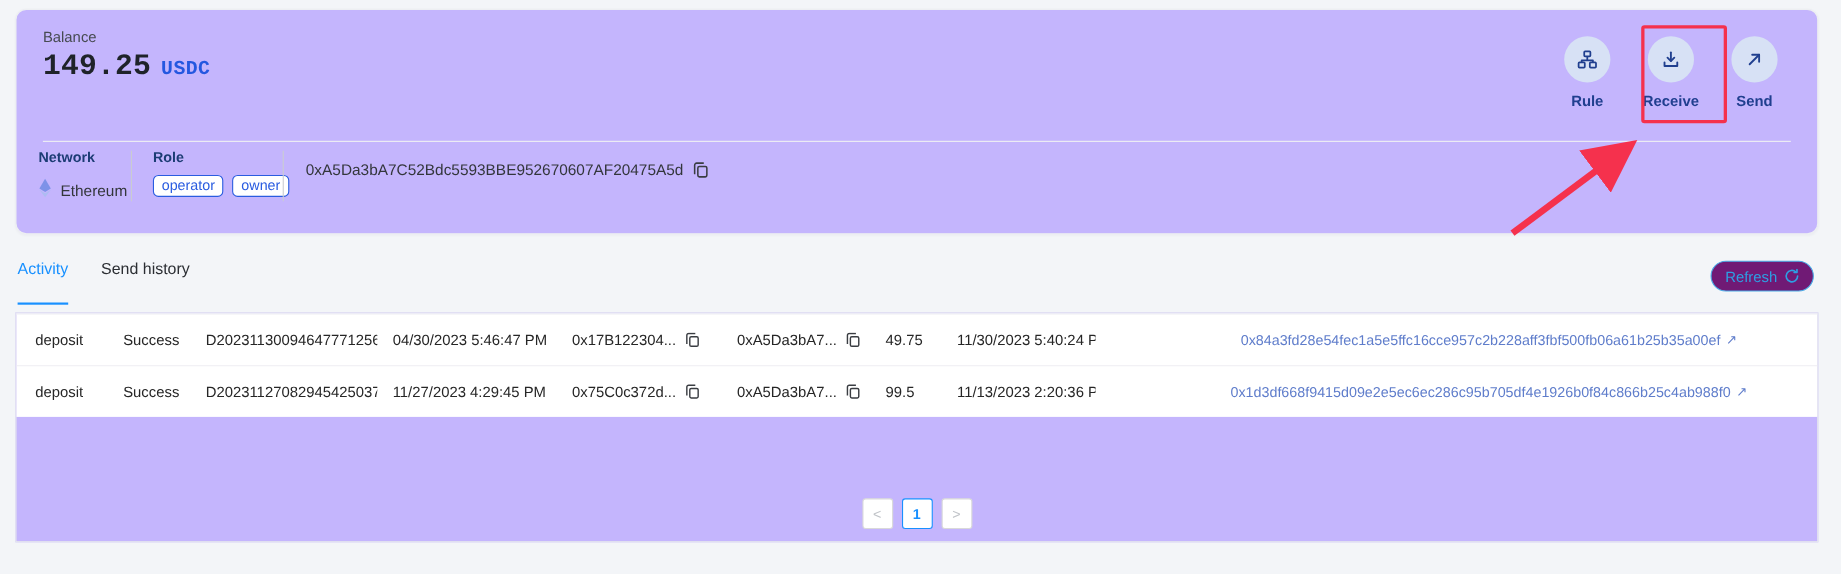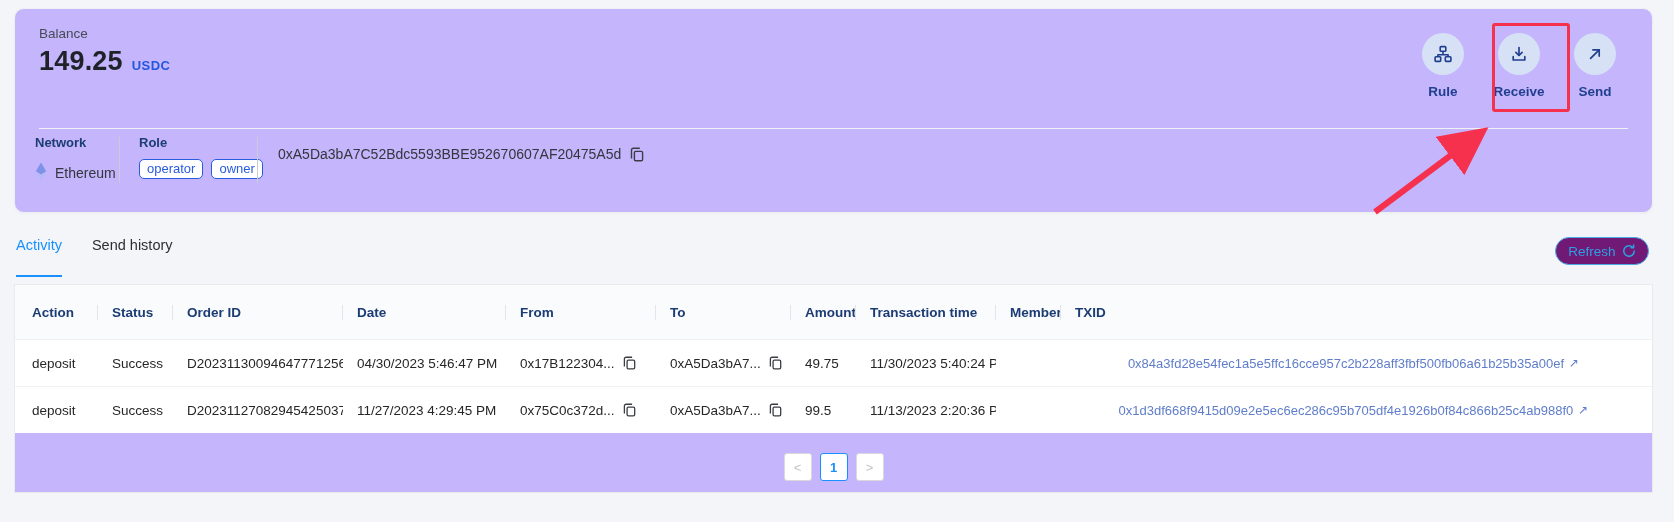--- a/index.html
+++ b/index.html
@@ -12,23 +12,23 @@
   }
   .card {
     position: absolute;
     background: #c4b5fd;
     border: 1px solid #edeff2;
   }
   
   .top-card { left:14px; top:8px; width:1639px; height:205px; border-radius:10px; box-shadow:0 1px 2px rgba(20,30,60,.03); }
   .balance-section { position:absolute; left:24px; top:17px; }
   .balance-label { font-size:13.5px; color:#474b52; }
-  .balance-row { display:flex; align-items:baseline; gap:9px; margin-top:5px; }
+  .balance-row { display:flex; align-items:baseline; gap:9px; margin-top:5px;font-family:Liberation Mono, monospace; }
   .balance-amount { font-size:27px; font-weight:bold; color:#1f2329; letter-spacing:.2px; }
-  .balance-currency { font-size:13px; font-weight:bold; color:#2457e0; letter-spacing:.4px; }
+  .balance-currency { font-size:18px; font-weight:bold; color:#2457e0; letter-spacing:.4px; }
 
   .actions { position:absolute; top:24px; right:26px; display:flex; gap:14px; }
   .action-item { width:62px; display:flex; flex-direction:column; align-items:center; cursor:pointer; }
   .action-circle { width:42px; height:42px; border-radius:50%; background:#d7e1f5; display:flex; align-items:center; justify-content:center; }
   .action-label { margin-top:9px; font-size:13.5px; font-weight:600; color:#203f8f; }
 
   .top-divider { position:absolute; left:24px; right:24px; top:119px; border-top:1px solid #f0f1f3; }
 
   .info-row { position:absolute; left:20px; top:126px; display:flex; align-items:stretch; }
   .info-block { display:flex; flex-direction:column; }
@@ -180,32 +180,20 @@
   <span style="display:inline-flex;">
     <svg width="14" height="14" viewBox="0 0 14 14" fill="none" stroke="#2d9fe3" stroke-width="1.5" stroke-linecap="round" stroke-linejoin="round">
       <path d="M12.2 7a5.2 5.2 0 1 1-1.6-3.75"></path>
       <path d="M11.6 1.1v2.6H9"></path>
     </svg>
   </span>
 </div>
 
 <div class="card table-card">
 
-  <div class="tbl-row tbl-header">
-    <div class="cell c-action">Action</div>
-    <div class="cell c-status">Status</div>
-    <div class="cell c-order">Order ID</div>
-    <div class="cell c-date">Date</div>
-    <div class="cell c-from">From</div>
-    <div class="cell c-to">To</div>
-    <div class="cell c-amount">Amount</div>
-    <div class="cell c-time">Transaction time</div>
-    <div class="cell c-member">Member</div>
-    <div class="cell c-txid" style="justify-content:flex-start;">TXID</div>
-  </div>
 
   <div class="tbl-row tbl-body-row">
     <div class="cell c-action">deposit</div>
     <div class="cell c-status">Success</div>
     <div class="cell c-order">D20231130094647771256</div>
     <div class="cell c-date">04/30/2023 5:46:47 PM</div>
     <div class="cell c-from">
       <span>0x17B122304...</span>
       <span class="copy-icon">
         <svg width="13" height="14" viewBox="0 0 14 15" fill="none" stroke="#3a3d42" stroke-width="1.4" stroke-linejoin="round">

